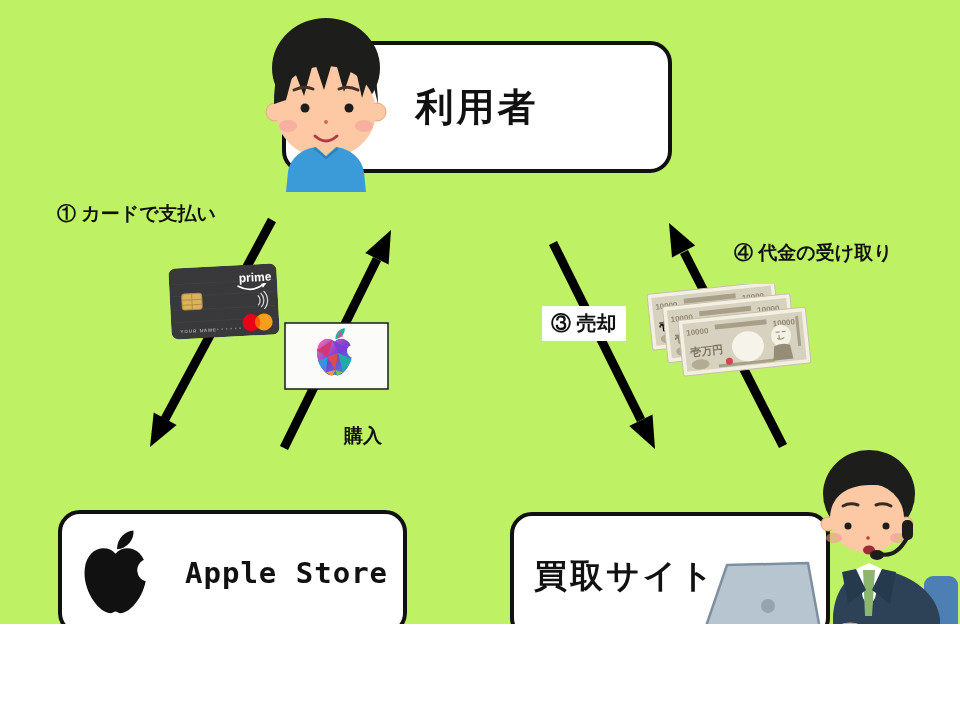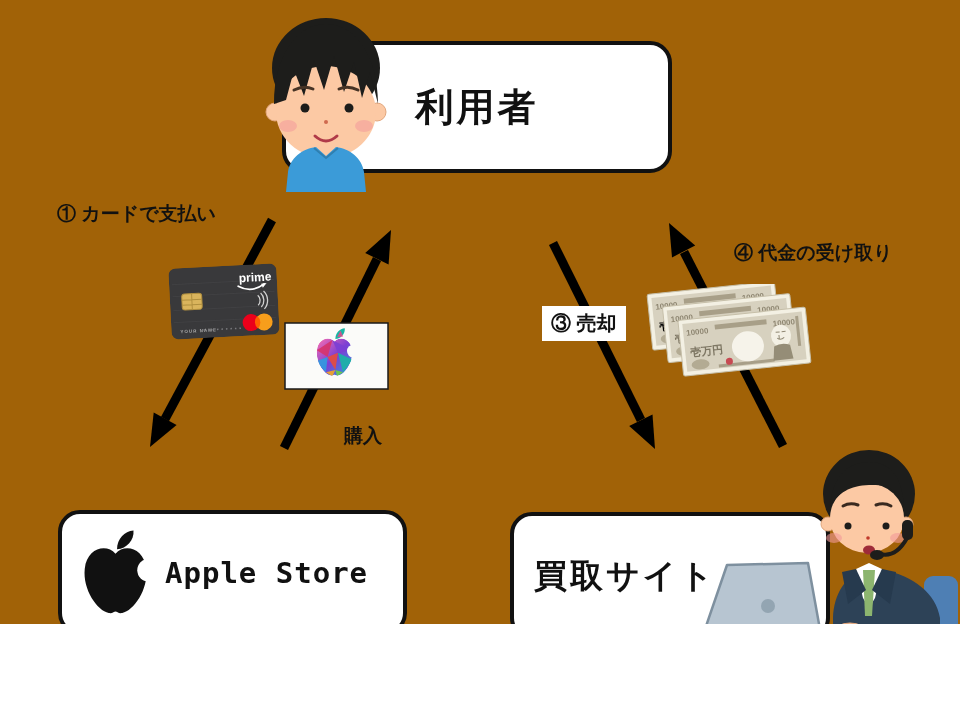--- a/index.html
+++ b/index.html
@@ -1,27 +1,27 @@
 <!DOCTYPE html>
 <html><head>
 <meta charset="utf-8">
 <style>
   html,body{margin:0;padding:0;background:#fff;}
-  .canvas{position:relative;width:960px;height:624px;background:#a16207;overflow:hidden;
+  .canvas{position:relative;width:960px;height:624px;background:#bef264;overflow:hidden;
           font-family:"Liberation Sans",sans-serif;color:#111;}
   .layer{position:absolute;left:0;top:0;}
   svg text{font-family:"Liberation Sans",sans-serif;font-weight:bold;}
 
   .node-box{position:absolute;background:#fff;border:4px solid #111;border-radius:22px;
             display:flex;align-items:center;z-index:2;box-sizing:border-box;}
   #user-box{left:282px;top:41px;width:390px;height:132px;justify-content:center;}
   #user-label{font-size:38px;font-weight:bold;letter-spacing:3px;}
   #apple-box{left:58px;top:510px;width:349px;height:125px;}
   #apple-logo{margin-left:16px;}
-  #apple-label{font-size:29px;font-weight:bold;margin-left:12px;
+  #apple-label{font-size:29px;font-weight:bold;margin-left:32px;
                font-family:"DejaVu Sans Mono",monospace;letter-spacing:1px;}
   #buy-box{left:510px;top:512px;width:320px;height:128px;}
   #buy-label{font-size:33px;font-weight:bold;padding-left:20px;letter-spacing:3px;}
 
   #arrows{z-index:1;}
   .illus{position:absolute;z-index:3;}
   #user-avatar{left:260px;top:12px;}
   #credit-card{left:170px;top:266px;transform:rotate(-3deg);}
   #gift-card{left:284px;top:322px;}
   #money{left:646px;top:284px;}

